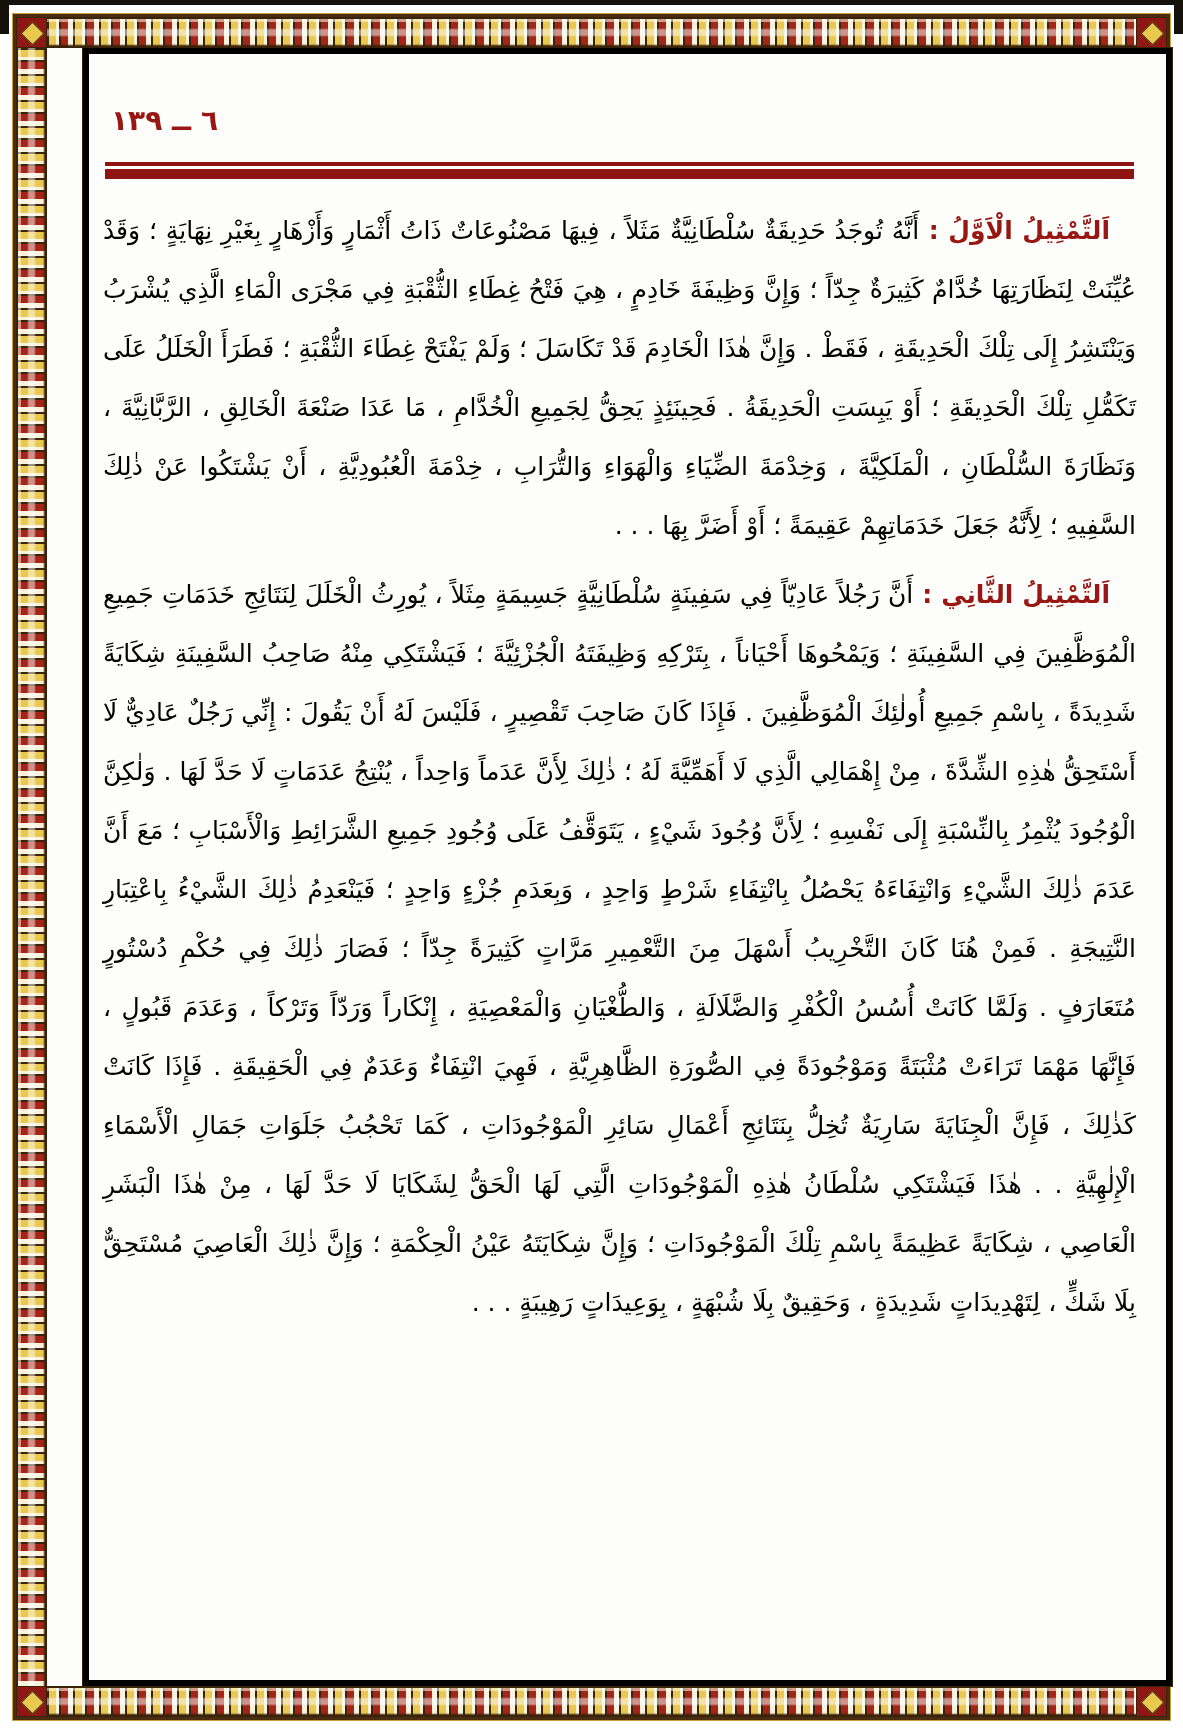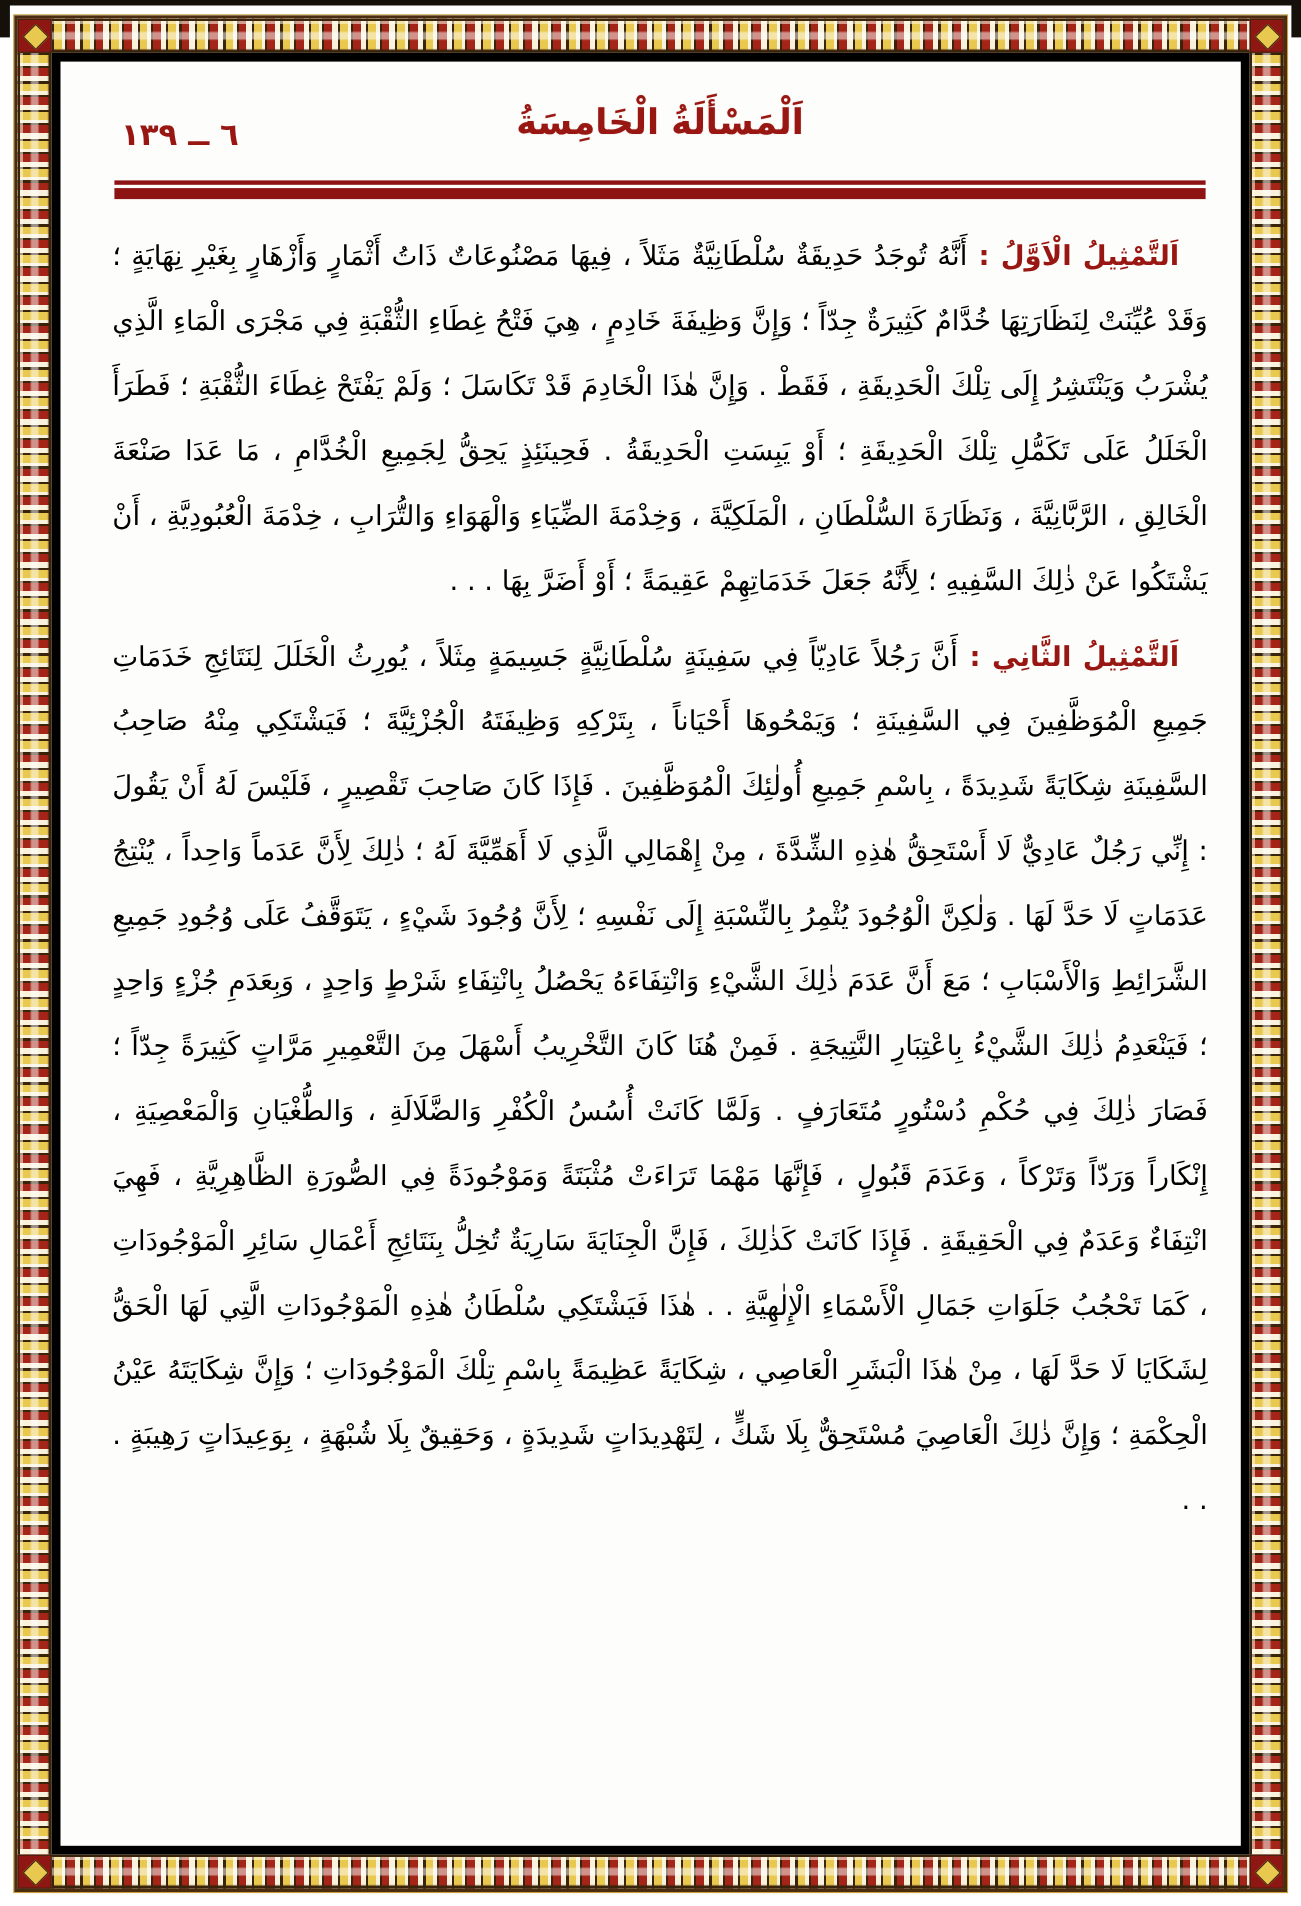--- a/index.html
+++ b/index.html
@@ -43,25 +43,26 @@
   .band-left{left:0;}
   .band-right{right:0;}
   .corner{position:absolute;width:31px;height:31px;background:#8e1713;border:1px solid #3a230b;box-sizing:border-box;}
   .corner::after{content:"";position:absolute;left:7px;top:7px;width:15px;height:15px;background:#e9c84f;border:1px solid #3a230b;transform:rotate(45deg);}
   .corner-tl{top:0;left:0;} .corner-tr{top:0;right:0;} .corner-bl{bottom:0;left:0;} .corner-br{bottom:0;right:0;}
 
   .inner{
     position:relative;
     width:100%;height:100%;
     box-sizing:border-box;
-    border:8px solid #000000;
+    border:6px solid #000000;
     box-shadow:0 0 0 1px #3a230b;
     background:#fdfdfb;
-    padding:36px 30px 20px 47px;
+    padding:36px 30px 20px 14px;
     overflow:hidden;
+    margin-left:36px;
   }
 
   .header{position:relative;height:64px;}
   .page-number{
     position:absolute;left:8px;top:14px;
     direction:rtl;
     color:#991712;font-weight:bold;font-size:28px;letter-spacing:1px;
   }
   .title{
     text-align:center;
@@ -102,21 +103,20 @@
     <div class="band band-v band-left"></div>
     <div class="band band-v band-right"></div>
     <div class="corner corner-tl"></div>
     <div class="corner corner-tr"></div>
     <div class="corner corner-bl"></div>
     <div class="corner corner-br"></div>
 
     <div class="inner">
       <div class="header">
         <div class="page-number">٦ ــ ١٣٩</div>
-        <div class="title">اَلْمَسْأَلَةُ الْخَامِسَةُ</div>
       </div>
       <div class="rule"></div>
 
       <div class="text-body">
         <p><span class="lead">اَلتَّمْثِيلُ الْاَوَّلُ : </span><span>أَنَّهُ تُوجَدُ حَدِيقَةٌ سُلْطَانِيَّةٌ مَثَلاً ، فِيهَا مَصْنُوعَاتٌ ذَاتُ أَثْمَارٍ وَأَزْهَارٍ بِغَيْرِ نِهَايَةٍ ؛ وَقَدْ عُيِّنَتْ لِنَظَارَتِهَا خُدَّامٌ كَثِيرَةٌ جِدّاً ؛ وَإِنَّ وَظِيفَةَ خَادِمٍ ، هِيَ فَتْحُ غِطَاءِ الثُّقْبَةِ فِي مَجْرَى الْمَاءِ الَّذِي يُشْرَبُ وَيَنْتَشِرُ إِلَى تِلْكَ الْحَدِيقَةِ ، فَقَطْ . وَإِنَّ هٰذَا الْخَادِمَ قَدْ تَكَاسَلَ ؛ وَلَمْ يَفْتَحْ غِطَاءَ الثُّقْبَةِ ؛ فَطَرَأَ الْخَلَلُ عَلَى تَكَمُّلِ تِلْكَ الْحَدِيقَةِ ؛ أَوْ يَبِسَتِ الْحَدِيقَةُ . فَحِينَئِذٍ يَحِقُّ لِجَمِيعِ الْخُدَّامِ ، مَا عَدَا صَنْعَةَ الْخَالِقِ ، الرَّبَّانِيَّةَ ، وَنَظَارَةَ السُّلْطَانِ ، الْمَلَكِيَّةَ ، وَخِدْمَةَ الضِّيَاءِ وَالْهَوَاءِ وَالتُّرَابِ ، خِدْمَةَ الْعُبُودِيَّةِ ، أَنْ يَشْتَكُوا عَنْ ذٰلِكَ السَّفِيهِ ؛ لِأَنَّهُ جَعَلَ خَدَمَاتِهِمْ عَقِيمَةً ؛ أَوْ أَضَرَّ بِهَا . . .</span></p>
         <p><span class="lead">اَلتَّمْثِيلُ الثَّانِي : </span><span>أَنَّ رَجُلاً عَادِيّاً فِي سَفِينَةٍ سُلْطَانِيَّةٍ جَسِيمَةٍ مِثَلاً ، يُورِثُ الْخَلَلَ لِنَتَائِجِ خَدَمَاتِ جَمِيعِ الْمُوَظَّفِينَ فِي السَّفِينَةِ ؛ وَيَمْحُوهَا أَحْيَاناً ، بِتَرْكِهِ وَظِيفَتَهُ الْجُزْئِيَّةَ ؛ فَيَشْتَكِي مِنْهُ صَاحِبُ السَّفِينَةِ شِكَايَةً شَدِيدَةً ، بِاسْمِ جَمِيعِ أُولٰئِكَ الْمُوَظَّفِينَ . فَإِذَا كَانَ صَاحِبَ تَقْصِيرٍ ، فَلَيْسَ لَهُ أَنْ يَقُولَ : إِنِّي رَجُلٌ عَادِيٌّ لَا أَسْتَحِقُّ هٰذِهِ الشِّدَّةَ ، مِنْ إِهْمَالِي الَّذِي لَا أَهَمِّيَّةَ لَهُ ؛ ذٰلِكَ لِأَنَّ عَدَماً وَاحِداً ، يُنْتِجُ عَدَمَاتٍ لَا حَدَّ لَهَا . وَلٰكِنَّ الْوُجُودَ يُثْمِرُ بِالنِّسْبَةِ إِلَى نَفْسِهِ ؛ لِأَنَّ وُجُودَ شَيْءٍ ، يَتَوَقَّفُ عَلَى وُجُودِ جَمِيعِ الشَّرَائِطِ وَالْأَسْبَابِ ؛ مَعَ أَنَّ عَدَمَ ذٰلِكَ الشَّيْءِ وَانْتِفَاءَهُ يَحْصُلُ بِانْتِفَاءِ شَرْطٍ وَاحِدٍ ، وَبِعَدَمِ جُزْءٍ وَاحِدٍ ؛ فَيَنْعَدِمُ ذٰلِكَ الشَّيْءُ بِاعْتِبَارِ النَّتِيجَةِ . فَمِنْ هُنَا كَانَ التَّخْرِيبُ أَسْهَلَ مِنَ التَّعْمِيرِ مَرَّاتٍ كَثِيرَةً جِدّاً ؛ فَصَارَ ذٰلِكَ فِي حُكْمِ دُسْتُورٍ مُتَعَارَفٍ . وَلَمَّا كَانَتْ أُسُسُ الْكُفْرِ وَالضَّلَالَةِ ، وَالطُّغْيَانِ وَالْمَعْصِيَةِ ، إِنْكَاراً وَرَدّاً وَتَرْكاً ، وَعَدَمَ قَبُولٍ ، فَإِنَّهَا مَهْمَا تَرَاءَتْ مُثْبَتَةً وَمَوْجُودَةً فِي الصُّورَةِ الظَّاهِرِيَّةِ ، فَهِيَ انْتِفَاءٌ وَعَدَمٌ فِي الْحَقِيقَةِ . فَإِذَا كَانَتْ كَذٰلِكَ ، فَإِنَّ الْجِنَايَةَ سَارِيَةٌ تُخِلُّ بِنَتَائِجِ أَعْمَالِ سَائِرِ الْمَوْجُودَاتِ ، كَمَا تَحْجُبُ جَلَوَاتِ جَمَالِ الْأَسْمَاءِ الْإِلٰهِيَّةِ . . هٰذَا فَيَشْتَكِي سُلْطَانُ هٰذِهِ الْمَوْجُودَاتِ الَّتِي لَهَا الْحَقُّ لِشَكَايَا لَا حَدَّ لَهَا ، مِنْ هٰذَا الْبَشَرِ الْعَاصِي ، شِكَايَةً عَظِيمَةً بِاسْمِ تِلْكَ الْمَوْجُودَاتِ ؛ وَإِنَّ شِكَايَتَهُ عَيْنُ الْحِكْمَةِ ؛ وَإِنَّ ذٰلِكَ الْعَاصِيَ مُسْتَحِقٌّ بِلَا شَكٍّ ، لِتَهْدِيدَاتٍ شَدِيدَةٍ ، وَحَقِيقٌ بِلَا شُبْهَةٍ ، بِوَعِيدَاتٍ رَهِيبَةٍ . . .</span></p>
       </div>
     </div>
   </div>
 </div>

